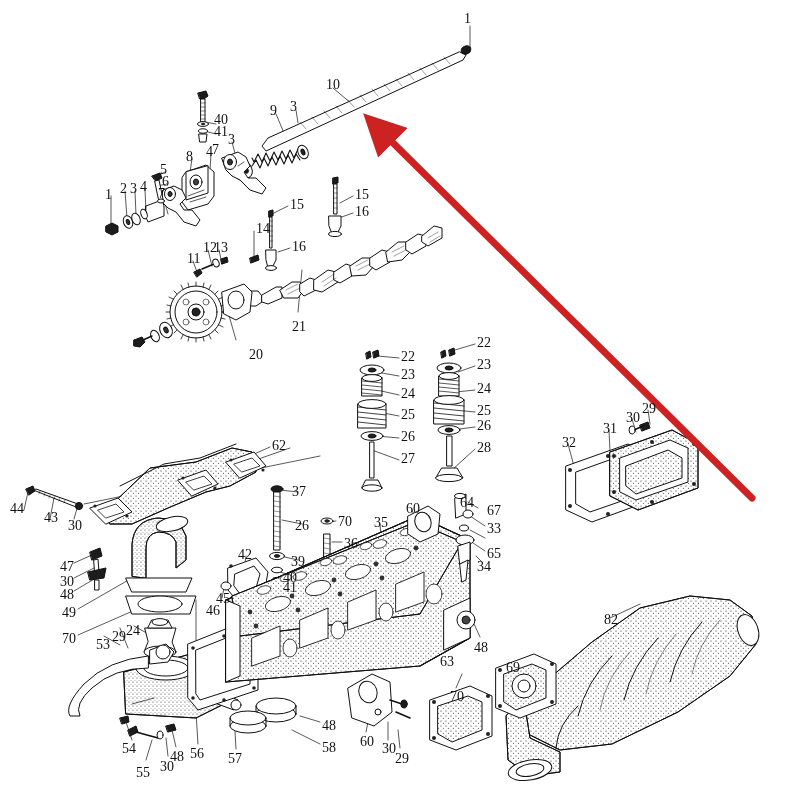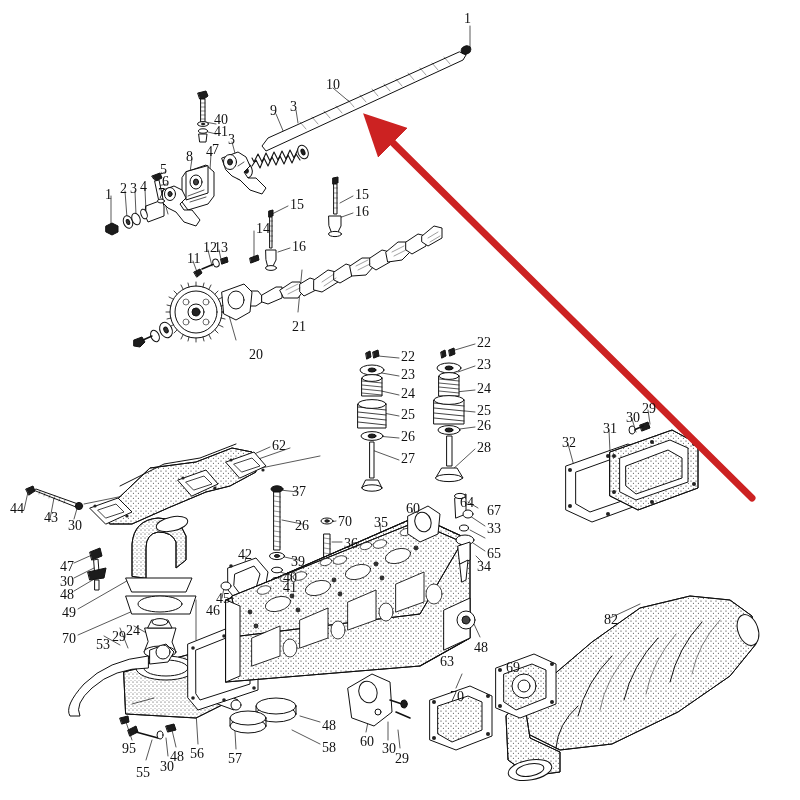--- a/index.html
+++ b/index.html
@@ -759,21 +759,21 @@
       <div class="callout" style="left: 44px; top: 511px;">43</div>
       <div class="callout" style="left: 68px; top: 519px;">30</div>
       <div class="callout" style="left: 60px; top: 560px;">47</div>
       <div class="callout" style="left: 60px; top: 575px;">30</div>
       <div class="callout" style="left: 60px; top: 588px;">48</div>
       <div class="callout" style="left: 62px; top: 606px;">49</div>
       <div class="callout" style="left: 62px; top: 632px;">70</div>
       <div class="callout" style="left: 96px; top: 638px;">53</div>
       <div class="callout" style="left: 112px; top: 630px;">29</div>
       <div class="callout" style="left: 126px; top: 624px;">24</div>
-      <div class="callout" style="left: 122px; top: 742px;">95</div>
+      <div class="callout" style="left: 122px; top: 742px;">54</div>
       <div class="callout" style="left: 136px; top: 766px;">55</div>
       <div class="callout" style="left: 160px; top: 760px;">30</div>
       <div class="callout" style="left: 170px; top: 750px;">48</div>
       <div class="callout" style="left: 190px; top: 747px;">56</div>
       <div class="callout" style="left: 228px; top: 752px;">57</div>
       <div class="callout" style="left: 206px; top: 604px;">46</div>
       <div class="callout" style="left: 216px; top: 592px;">45</div>
       <div class="callout" style="left: 238px; top: 548px;">42</div>
       <div class="callout" style="left: 292px; top: 485px;">37</div>
       <div class="callout" style="left: 295px; top: 519px;">26</div>

